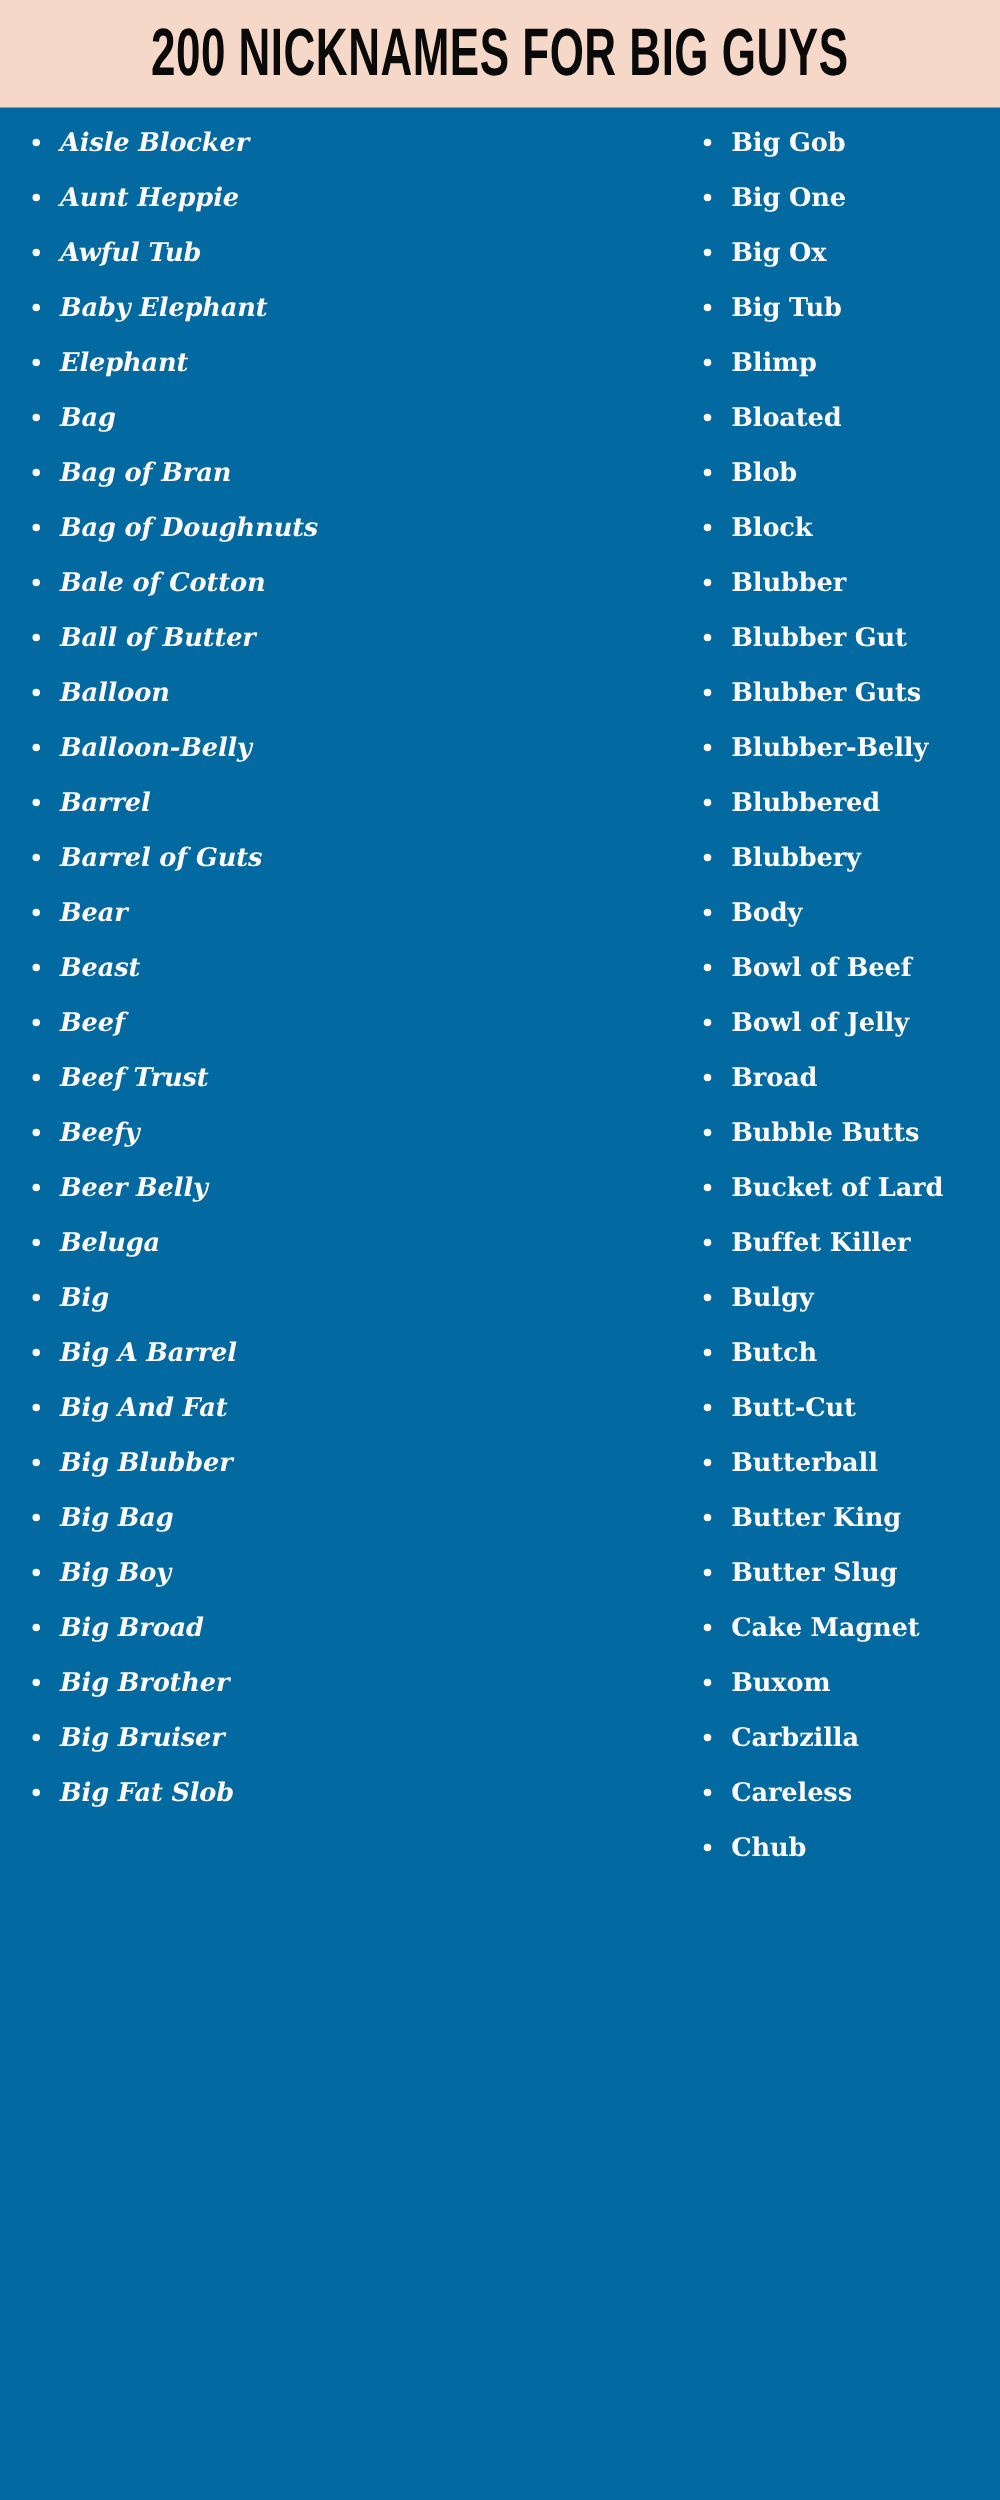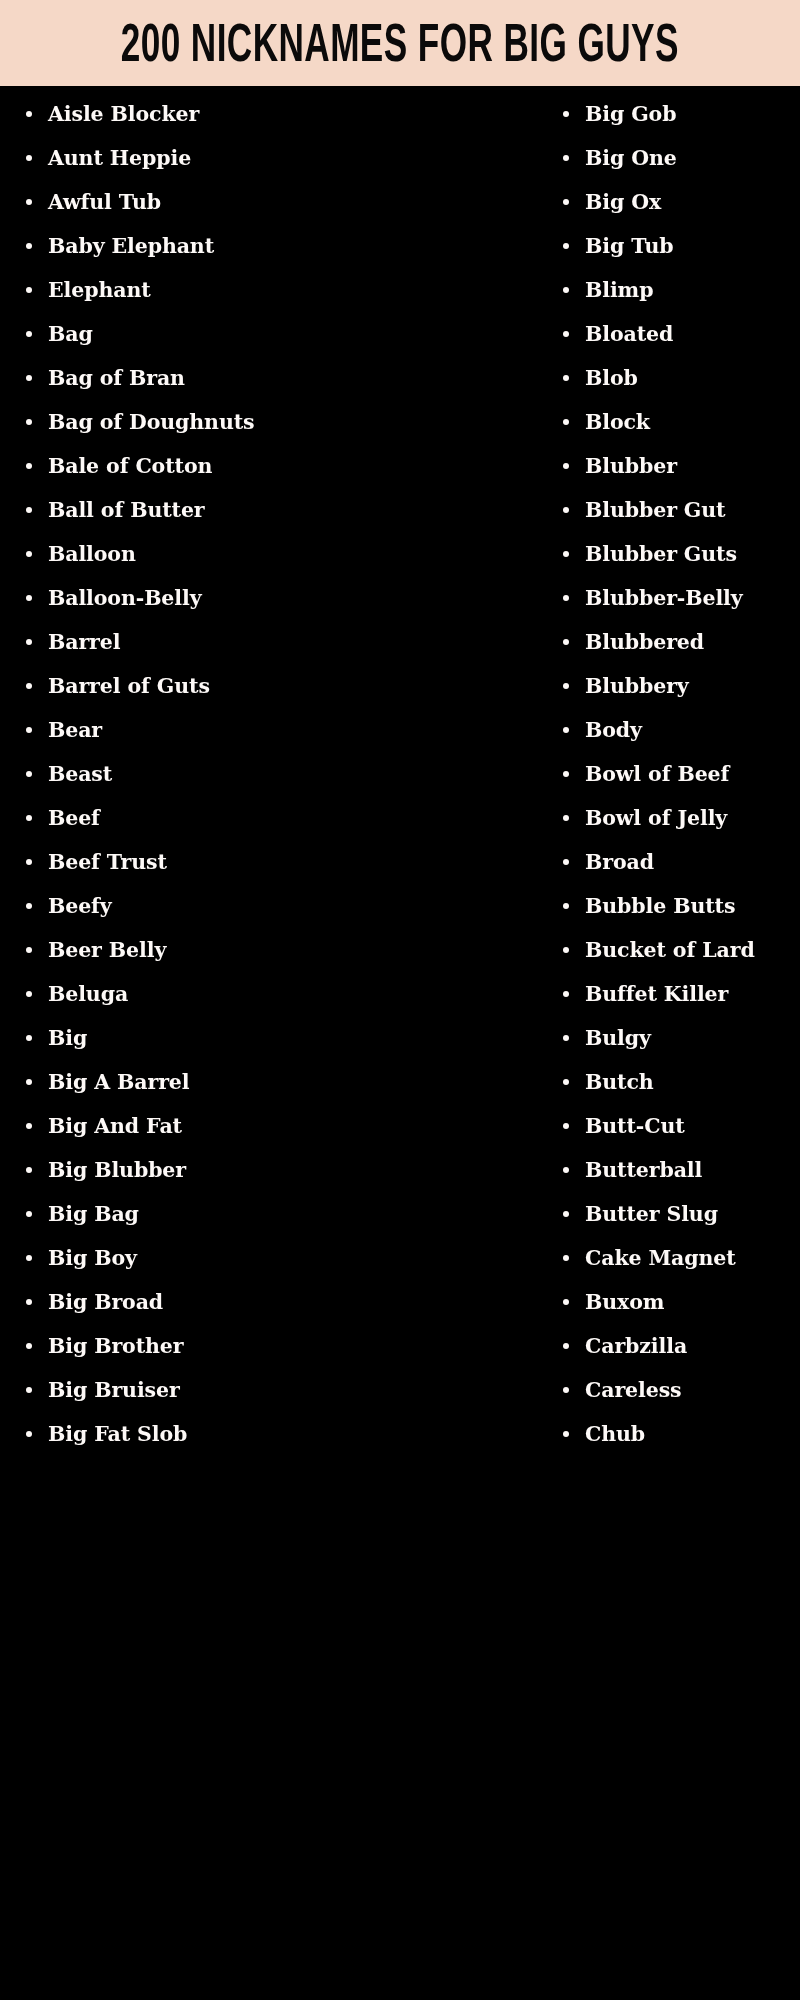--- a/index.html
+++ b/index.html
@@ -11,21 +11,21 @@
     height: 2000px;
     background: #413634;
     font-family: "Liberation Serif", serif;
     overflow: hidden;
   }
 
   #page {
     position: relative;
     width: 800px;
     height: 2000px;
-    background: #000000;
+    background: #0369a1;
   }
 
   
   .header {
     width: 800px;
     height: 86px;
     background: #F5D8C7;
     display: flex;
     align-items: center;
     justify-content: center;
@@ -53,21 +53,21 @@
     width: 800px;
     padding-top: 6px;
     display: flex;
     box-sizing: border-box;
   }
 
   .column {
     box-sizing: border-box;
   }
 
-  .column-left  { width: 440px; padding-left: 26px; }
+  .column-left  { width: 440px; padding-left: 26px; font-style: italic; }
   .column-right { width: 360px; padding-left: 123px; }
 
   ul.nick-list {
     list-style: none;
     margin: 0;
     padding: 0;
   }
 
   ul.nick-list li {
     position: relative;
@@ -166,20 +166,21 @@
           <li><span class="bullet"></span><span class="label">Bowl of Beef</span></li>
           <li><span class="bullet"></span><span class="label">Bowl of Jelly</span></li>
           <li><span class="bullet"></span><span class="label">Broad</span></li>
           <li><span class="bullet"></span><span class="label">Bubble Butts</span></li>
           <li><span class="bullet"></span><span class="label">Bucket of Lard</span></li>
           <li><span class="bullet"></span><span class="label">Buffet Killer</span></li>
           <li><span class="bullet"></span><span class="label">Bulgy</span></li>
           <li><span class="bullet"></span><span class="label">Butch</span></li>
           <li><span class="bullet"></span><span class="label">Butt-Cut</span></li>
           <li><span class="bullet"></span><span class="label">Butterball</span></li>
+          <li><span class="bullet"></span><span class="label">Butter King</span></li>
           <li><span class="bullet"></span><span class="label">Butter Slug</span></li>
           <li><span class="bullet"></span><span class="label">Cake Magnet</span></li>
           <li><span class="bullet"></span><span class="label">Buxom</span></li>
           <li><span class="bullet"></span><span class="label">Carbzilla</span></li>
           <li><span class="bullet"></span><span class="label">Careless</span></li>
           <li><span class="bullet"></span><span class="label">Chub</span></li>
         </ul>
     </div>
 
   </div>

